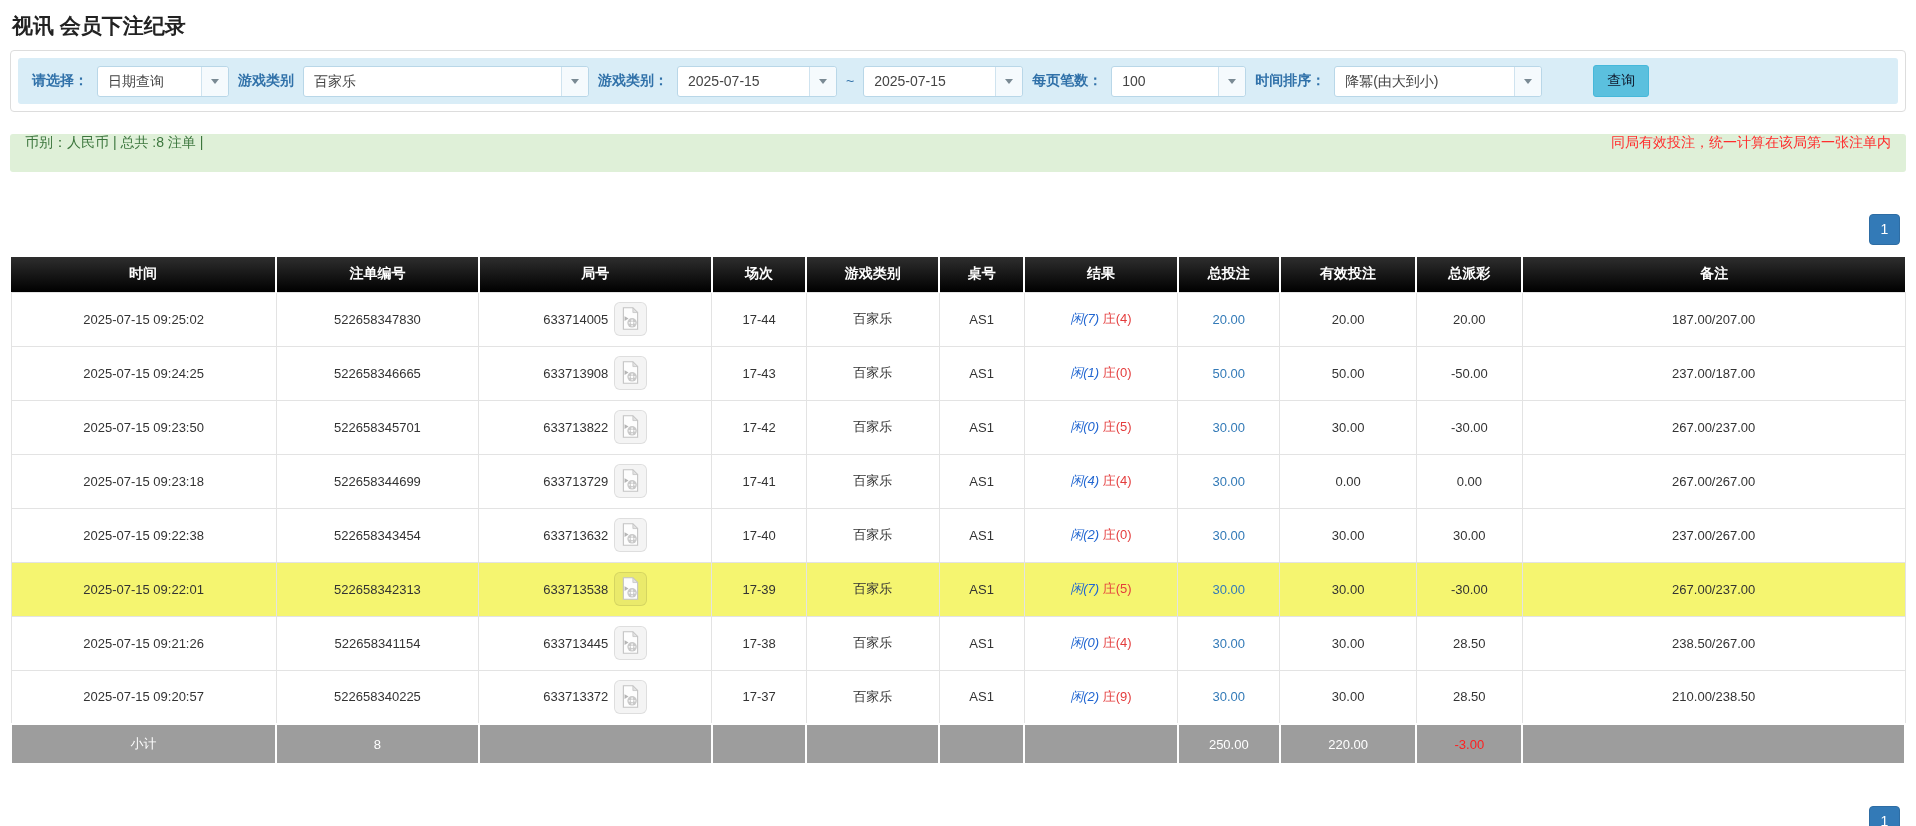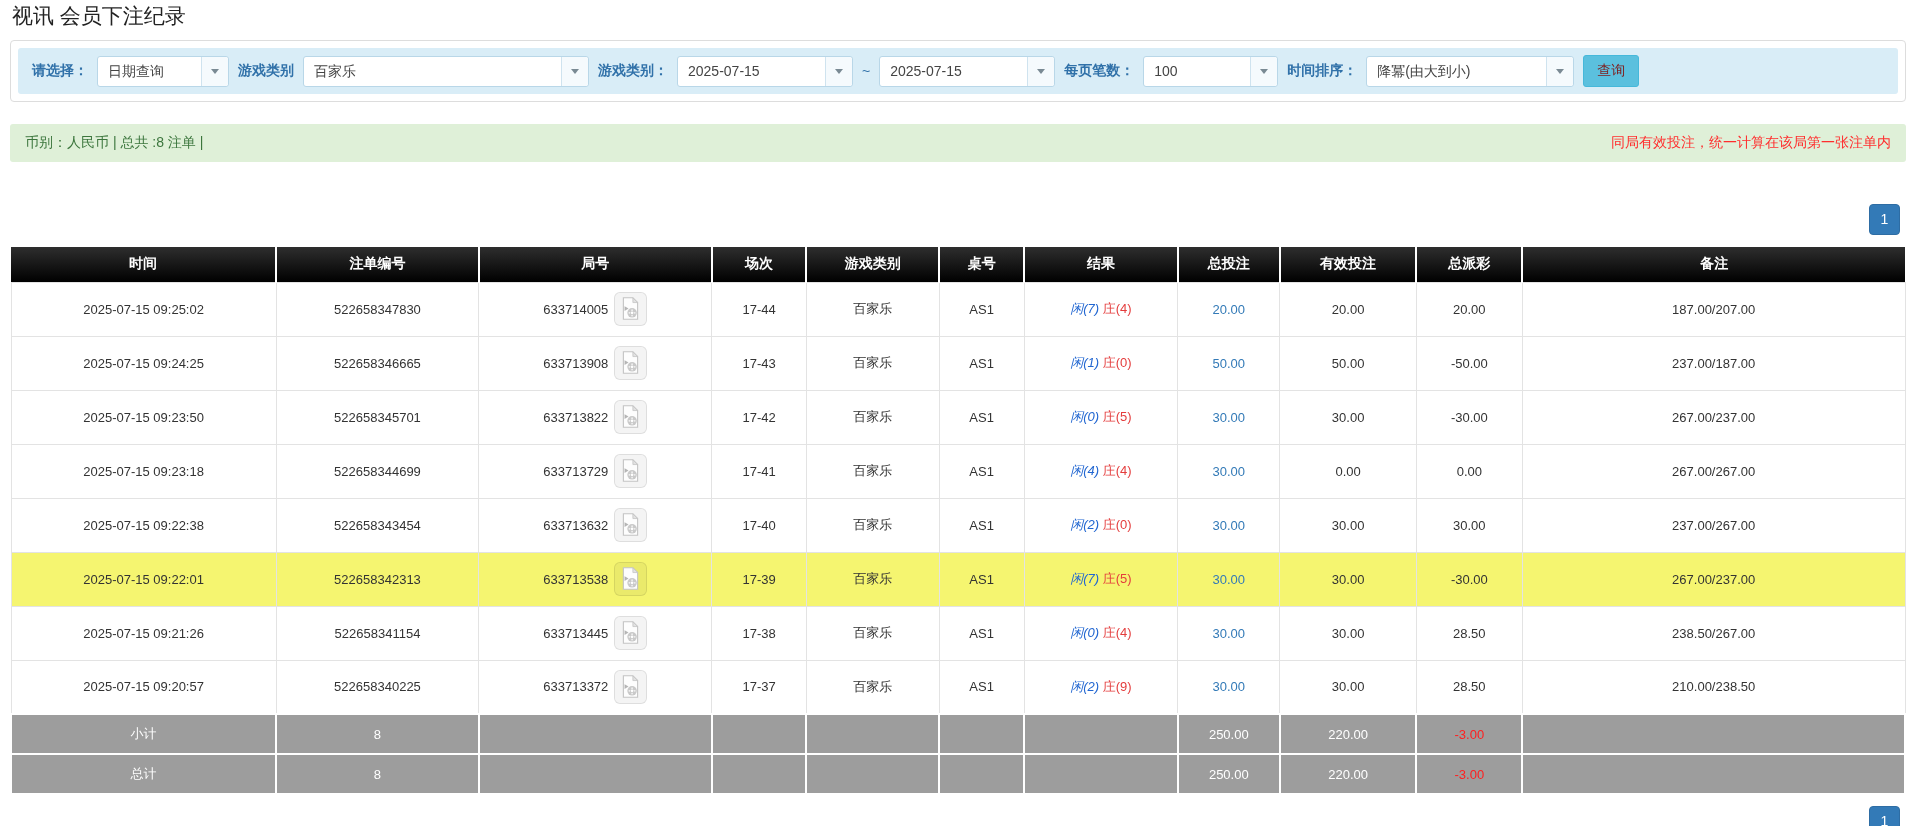--- a/index.html
+++ b/index.html
@@ -2,51 +2,52 @@
 <html><head>
 <meta charset="utf-8">
 <style>
   * { box-sizing: border-box; }
   html,body { margin:0; padding:0; }
   body {
     width:1916px; height:826px; overflow:hidden; position:relative;
     background:#fff; color:#333;
     font-family:"Liberation Sans","DejaVu Sans",sans-serif;
   }
-  .page-title { font-size:21px; color:#222; padding:2px 12px 6px; margin:0; font-weight:normal; }
+  .page-title { font-size:21px; color:#222; padding:12px 12px 6px; margin:0; font-weight:bold; }
 
   
   .filter-panel { margin:4px 10px 0; border:1px solid #ddd; border-radius:4px; background:#fff; padding:7px; }
   .filter-bar {
     background:#d9edf7; border-radius:3px; height:46px;
     display:flex; align-items:center; gap:9px; padding:6px 14px;
   }
   .flabel { color:#3071a9; font-weight:bold; font-size:14px; white-space:nowrap; }
   .combo {
     display:flex; align-items:stretch; background:#fff;
     border:1px solid #b9d7e8; border-radius:3px; height:31px; cursor:pointer;
   }
   .combo .val { padding:6px 10px 0; font-size:14px; color:#444; flex:1; white-space:nowrap; overflow:hidden; }
   .combo .arrow-btn {
     width:27px; border-left:1px solid #cfe3ef; background:#f5fafd;
     display:flex; align-items:center; justify-content:center; border-radius:0 3px 3px 0;
   }
   .caret-down { width:0; height:0; border-left:4px solid transparent; border-right:4px solid transparent; border-top:5px solid #7a8a94; }
-  .w-query { width:132px; } .w-game { width:286px; } .w-date { width:176px; } .w-per { width:135px; } .w-sort { width:208px; }
+  .w-query { width:132px; } .w-game { width:286px; } .w-date { width:160px; } .w-per { width:135px; } .w-sort { width:208px; }
   .tilde { color:#3071a9; font-size:14px; }
   .search-btn {
-    background:#5bc0de; border:1px solid #46b8da; color:#7f1d1d; font-size:14px;
+    background:#5bc0de; border:1px solid #46b8da; color:#0f172a; font-size:14px;
     height:32px; padding:0 13px; border-radius:3px; cursor:pointer;
     font-family:"Liberation Sans","DejaVu Sans",sans-serif;
+    margin-left:42px;
   }
 
   
   .summary-bar {
     margin:22px 10px 0; background:#dff0d8; border-radius:3px; height:38px;
-    display:flex; align-items:center; justify-content:space-between; padding:0 15px;
+    display:flex; align-items:flex-start; justify-content:space-between; padding:0 15px;
   }
   .summary-left { color:#3c763d; font-size:14px; }
   .summary-right { color:#ff2d2d; font-size:14px; }
 
   
   .pagination-top { margin:42px 16px 12px; text-align:right; }
   .page-btn {
     display:inline-block; background:#337ab7; border:1px solid #2e6da4; color:#fff;
     min-width:31px; height:31px; line-height:29px; text-align:center;
     border-radius:4px; font-size:14px; cursor:pointer;
@@ -411,31 +412,18 @@
         <td></td>
         <td></td>
         <td></td>
         <td></td>
         <td></td>
         <td>250.00</td>
         <td>220.00</td>
         <td class="neg">-3.00</td>
         <td></td>
       </tr>
-      <tr>
-        <td>总计</td>
-        <td>8</td>
-        <td></td>
-        <td></td>
-        <td></td>
-        <td></td>
-        <td></td>
-        <td>250.00</td>
-        <td>220.00</td>
-        <td class="neg">-3.00</td>
-        <td></td>
-      </tr>
     </tfoot>
 </table>
 
 <div class="pagination-bottom">
   <span class="page-btn">1</span>
 </div>
 
 </body></html>

